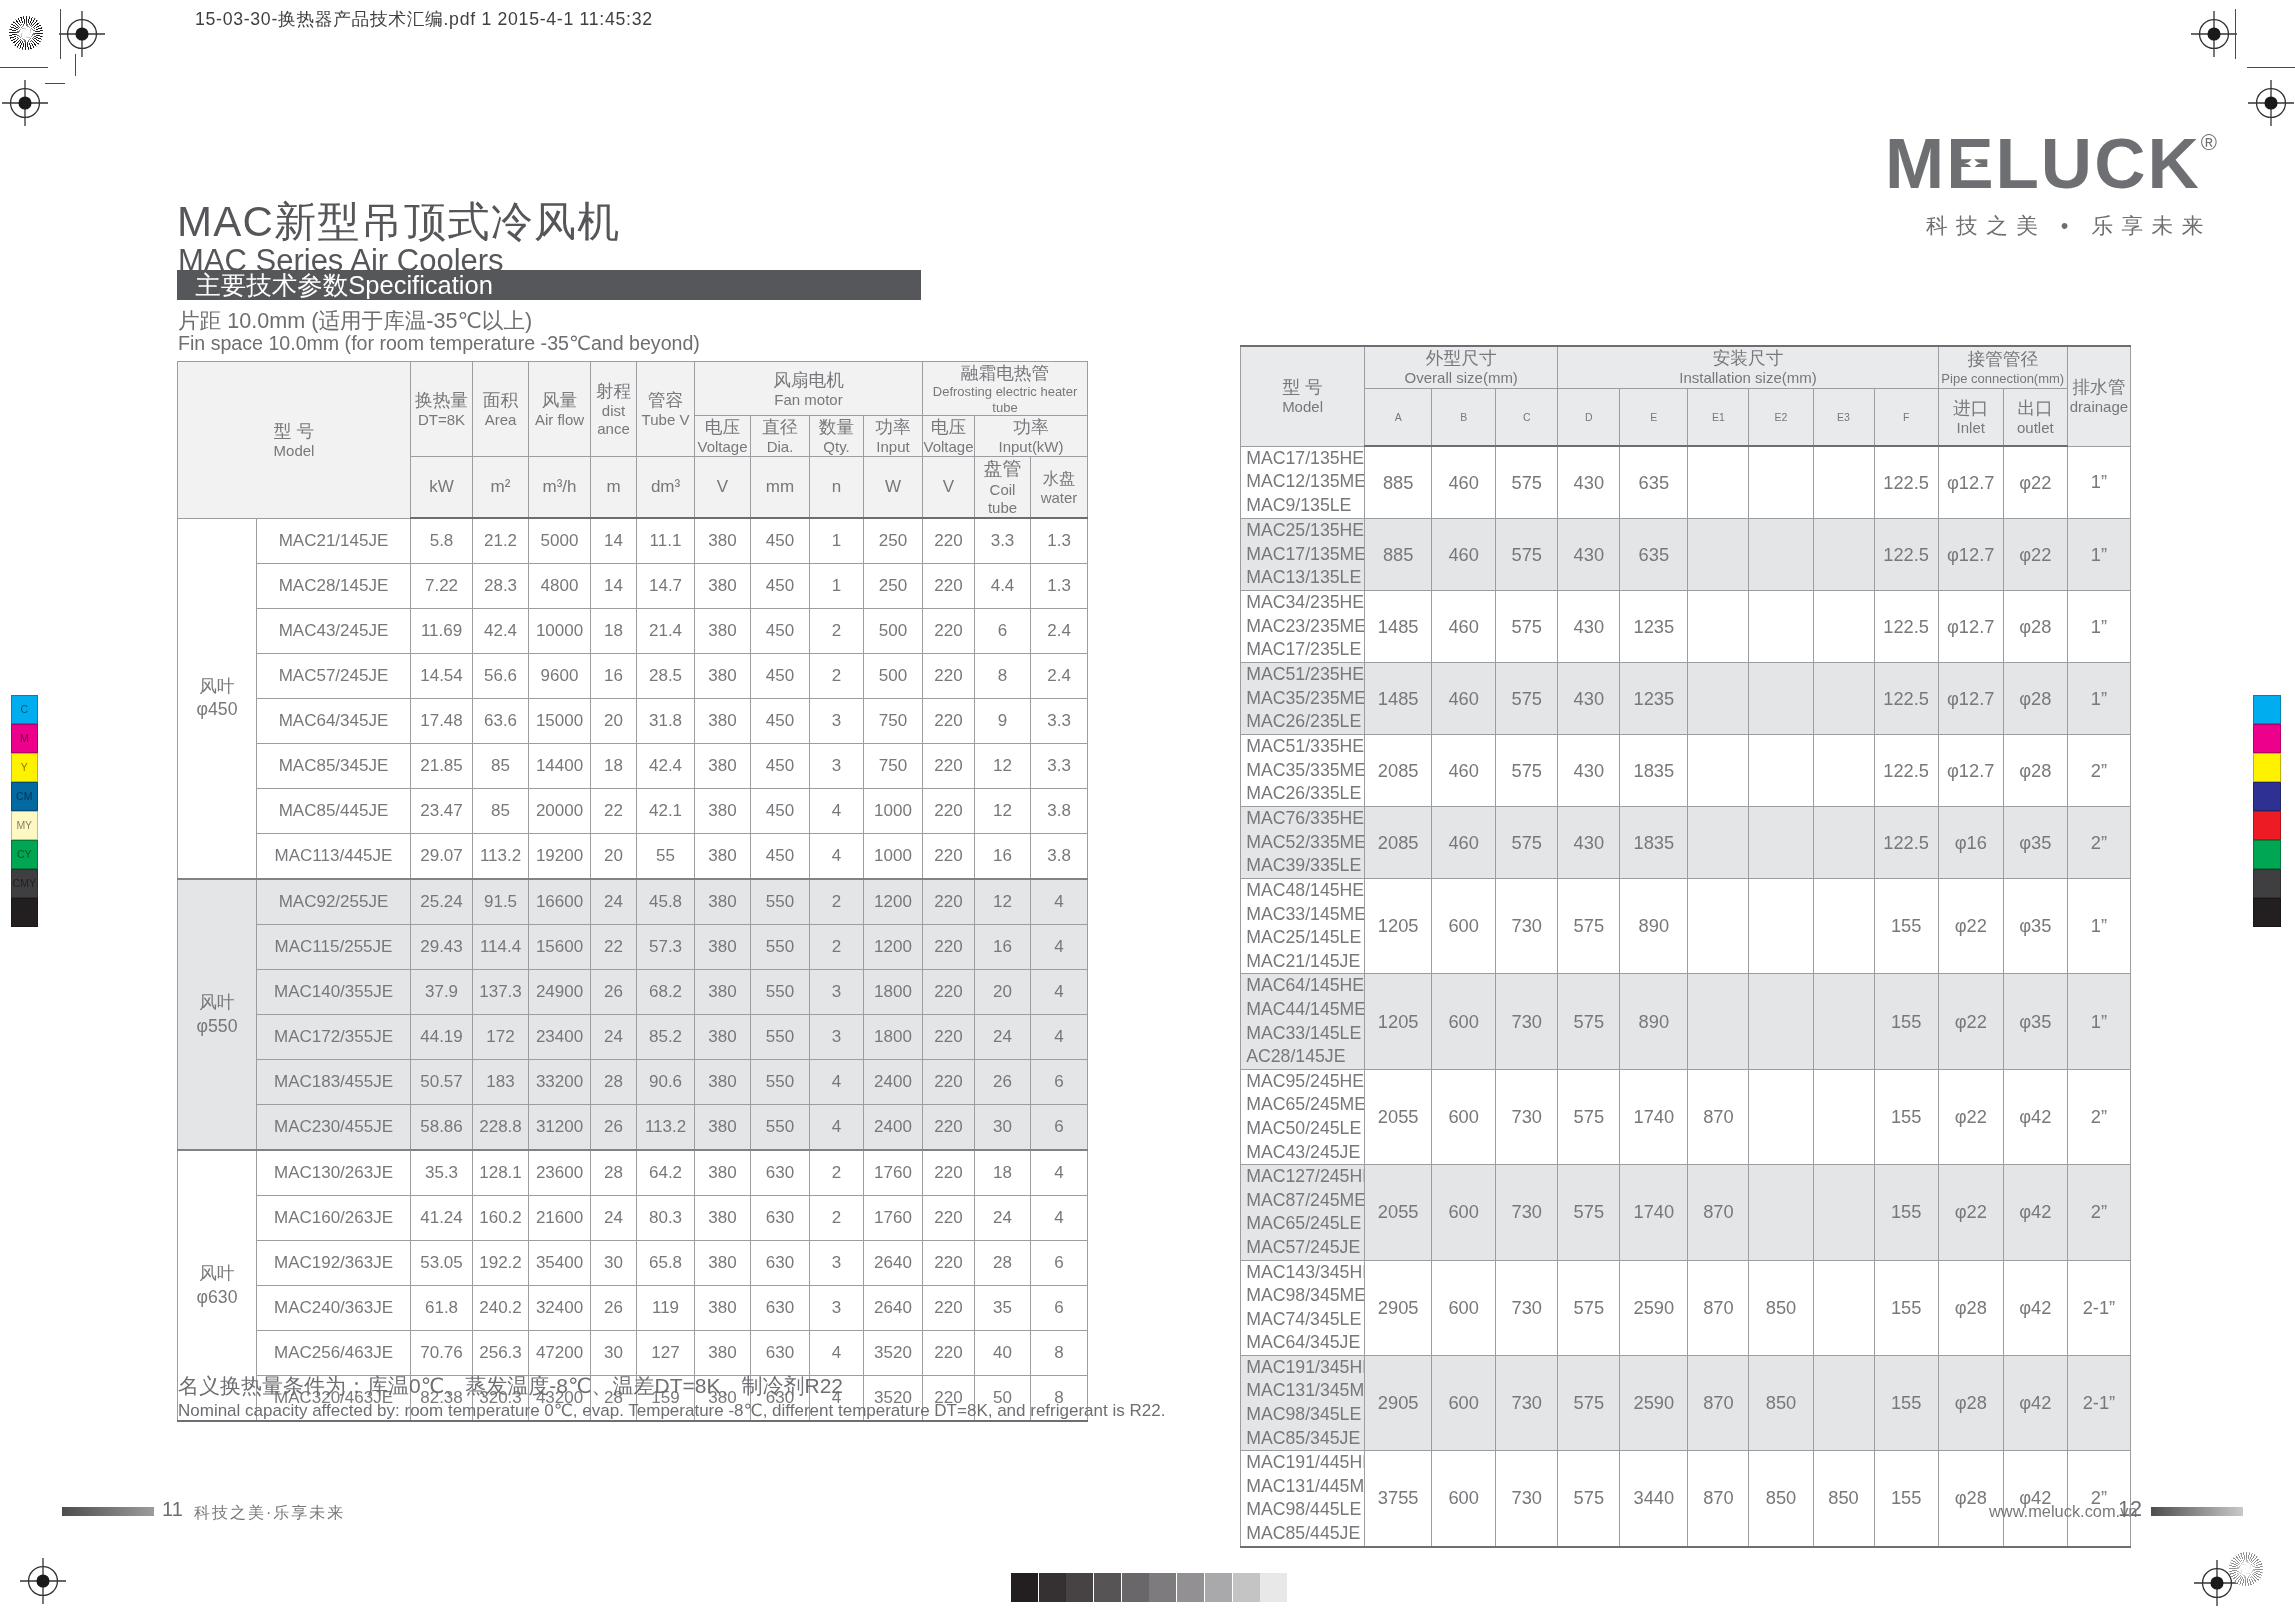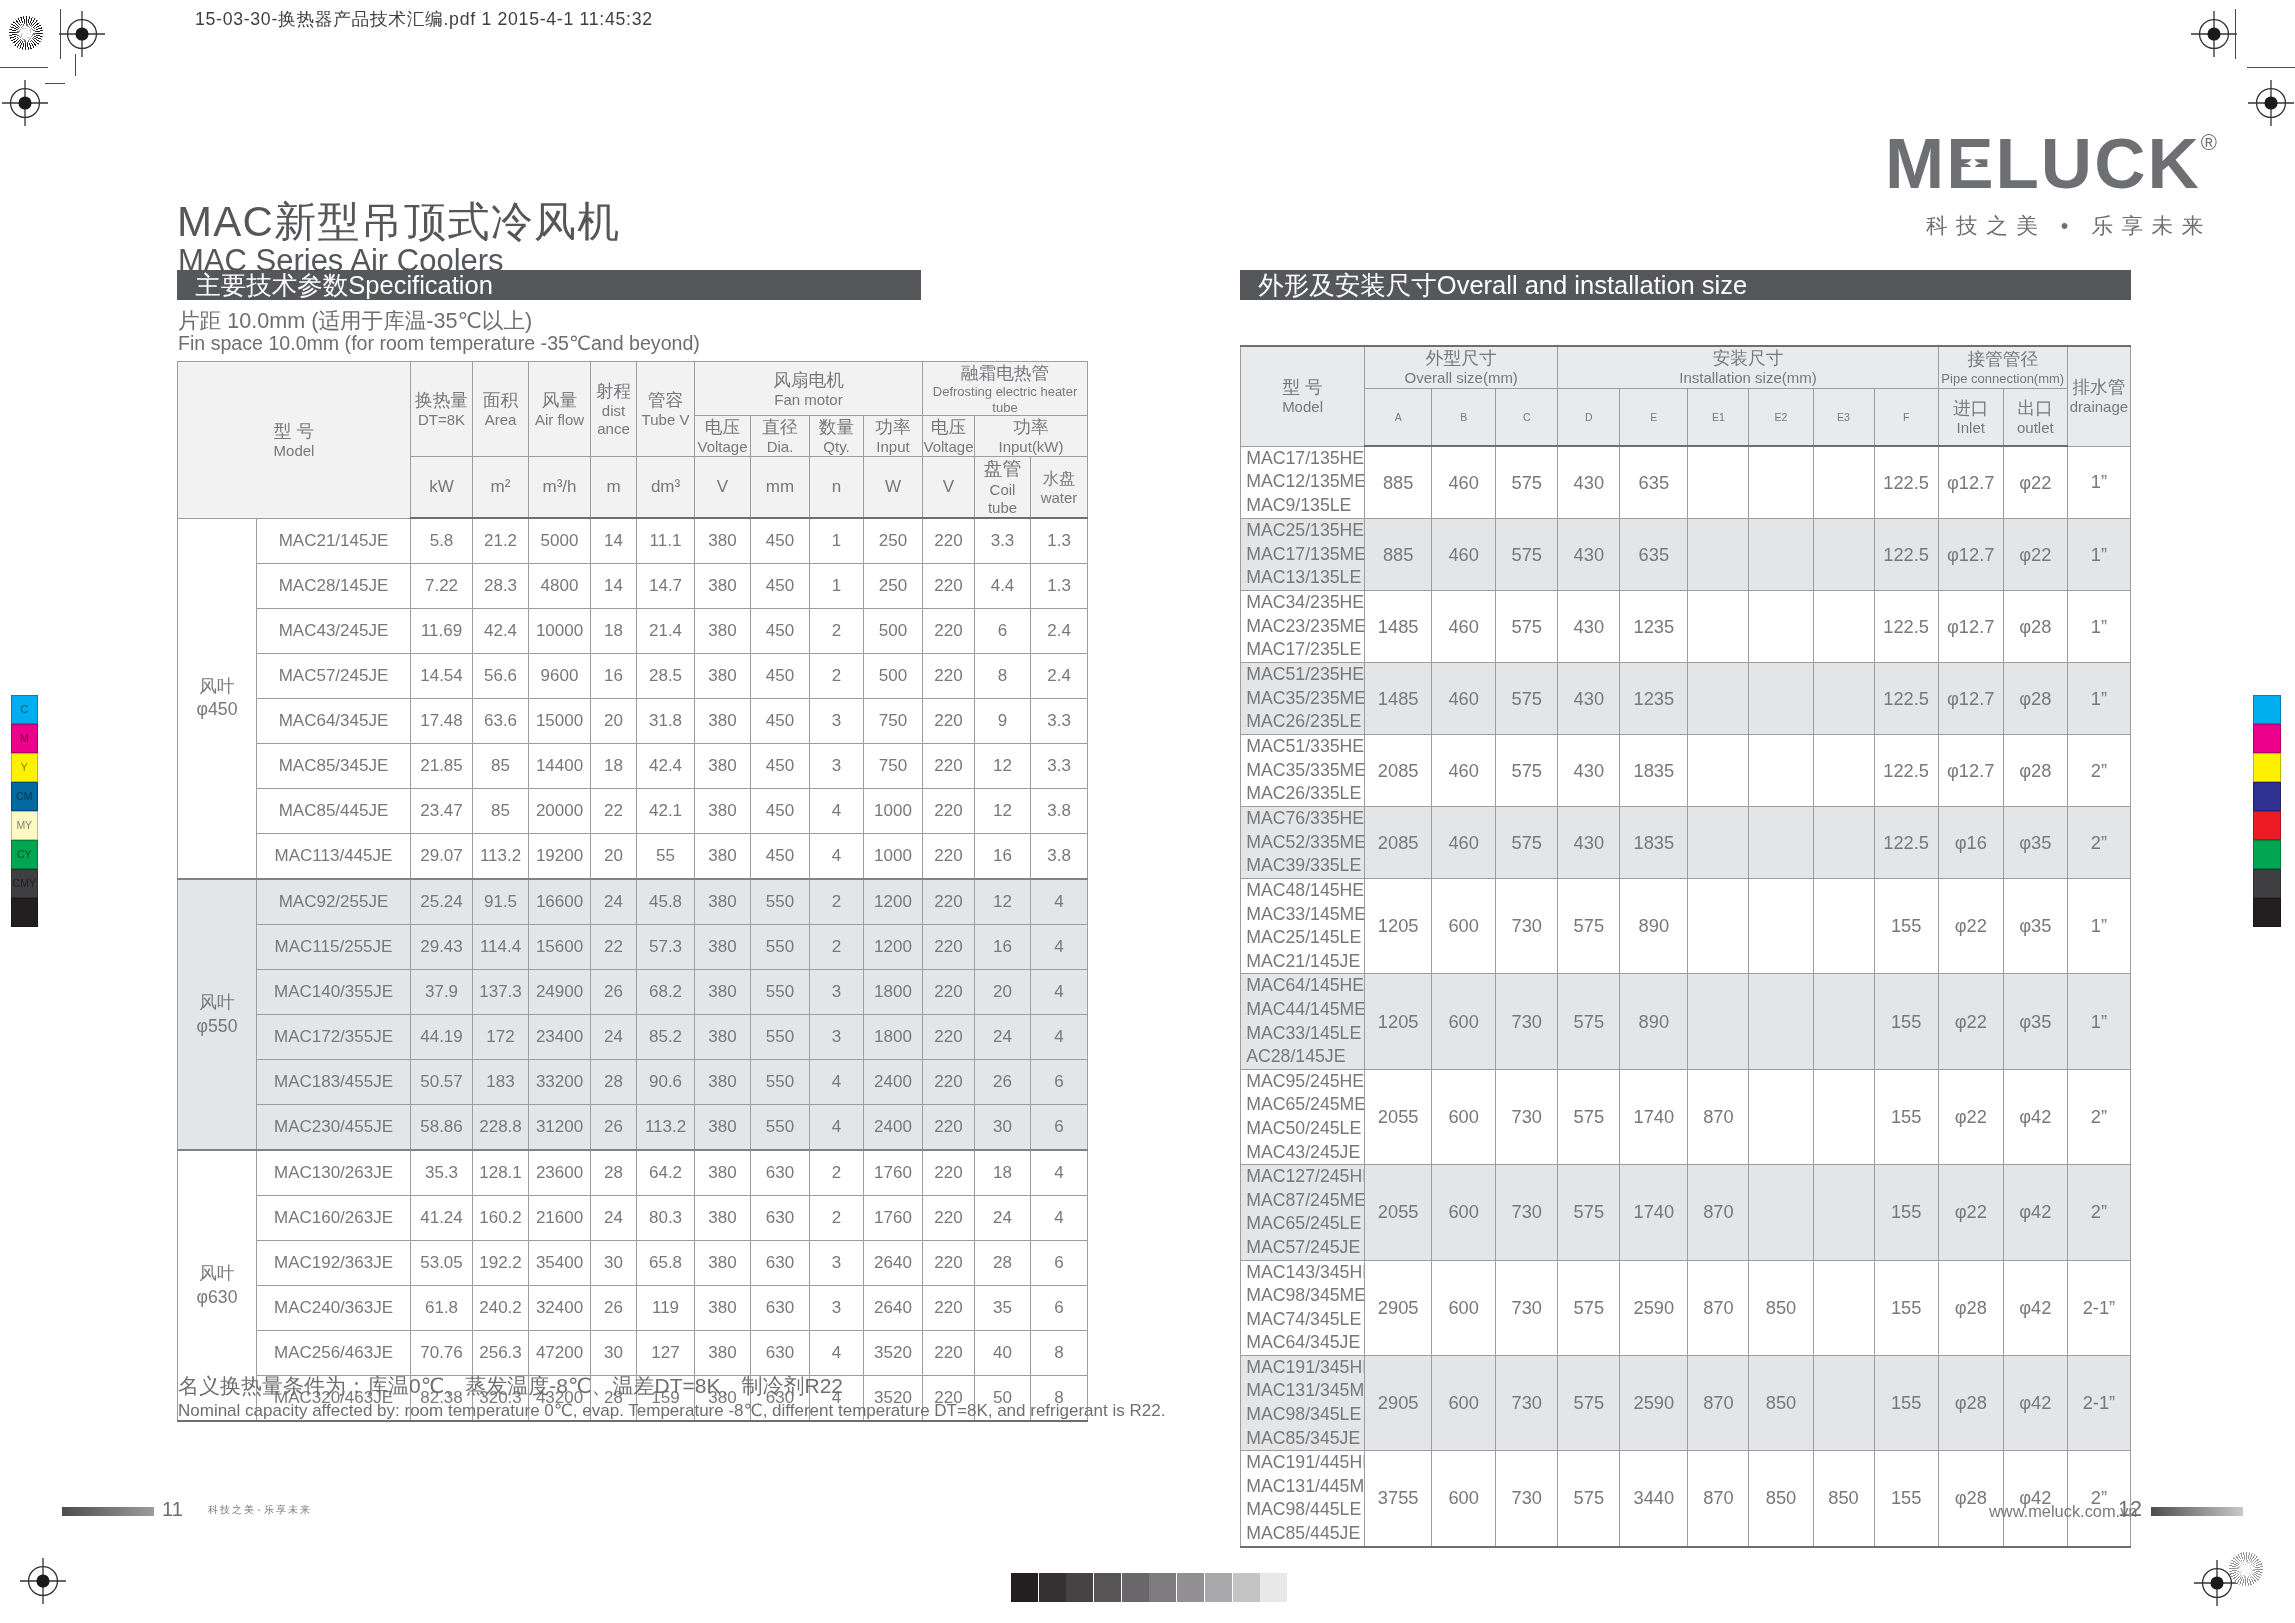--- a/index.html
+++ b/index.html
@@ -65,21 +65,21 @@
   .dim-table tbody tr.shaded td{background:#e4e5e7;}
   .dim-table .modelcol{text-align:left;padding-left:5.2px;font-size:17.7px;line-height:23.6px;}
 
   
   .note-cn{position:absolute;left:178px;top:1372px;font-size:21px;color:#6d6e71;}
   .note-en{position:absolute;left:178px;top:1400px;font-size:17px;color:#6d6e71;}
   .fbar{position:absolute;height:8.5px;width:92px;}
   .fbar.l{left:62px;top:1507px;background:linear-gradient(to right,#4d4d4f,#9c9c9e);}
   .fbar.r{left:2151px;top:1507px;background:linear-gradient(to right,#4d4d4f,#c9c9ca);}
   .pageno{position:absolute;font-size:20px;color:#6d6e71;}
-  .slogan{position:absolute;left:208px;top:1503px;font-size:10px;color:#78797c;letter-spacing:2px;font-family:Liberation Mono, monospace;}
+  .slogan{position:absolute;left:194px;top:1503px;font-size:16px;color:#78797c;letter-spacing:2px;}
   .website{position:absolute;left:1989px;top:1502px;font-size:16.4px;color:#78797c;}
 
   
   .cbar{position:absolute;width:27.5px;}
   .cbar .patch{width:27.5px;height:29px;position:relative;border:0.7px solid rgba(0,0,0,.25);box-sizing:border-box;}
   .cbar .patch span{position:absolute;left:0;right:0;top:6.5px;text-align:center;
                     font-size:10.5px;color:rgba(0,0,0,.5);}
   .gsteps{position:absolute;left:1011px;top:1573px;display:flex;}
   .gsteps .g{width:27px;height:29px;margin-right:0.7px;}
 </style>
@@ -138,21 +138,20 @@
     <div>
       <span class="brand">MELUCK</span><span class="reg">®</span>
       <span class="star">✦</span>
     </div>
     <div class="tagline">科技之美 • 乐享未来</div>
   </div>
 
   <div class="title-cn">MAC新型吊顶式冷风机</div>
   <div class="title-en">MAC Series Air Coolers</div>
   <div class="secbar bar-left">主要技术参数Specification</div>
-  <div class="secbar bar-right">外形及安装尺寸Overall and installation size</div>
   <div class="finspace-cn">片距 10.0mm (适用于库温-35℃以上)</div>
   <div class="finspace-en">Fin space 10.0mm (for room temperature -35℃and beyond)</div>
 
   <div class="spec-wrap">
     <table class="spec-table">
       <colgroup>
         <col style="width:79px">
           <col style="width:154px">
           <col style="width:62px">
           <col style="width:56px">

